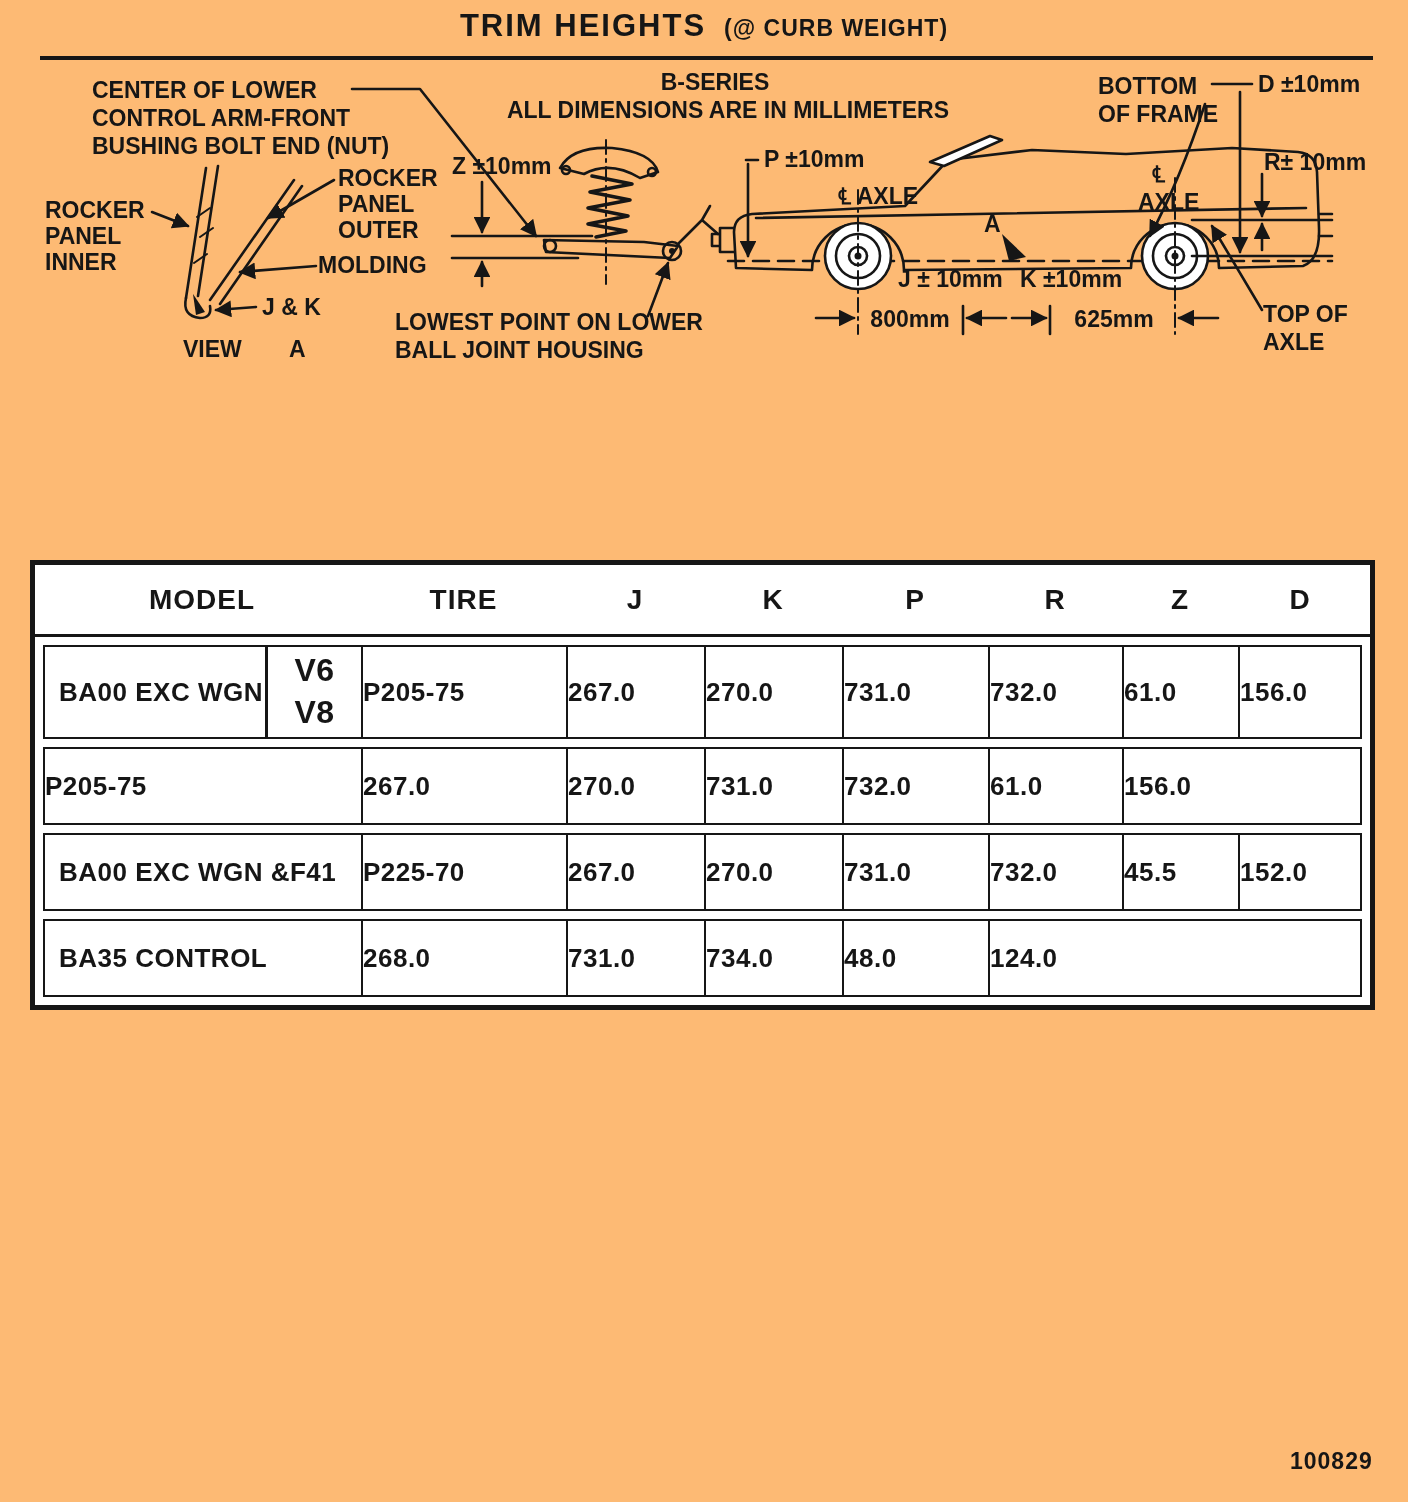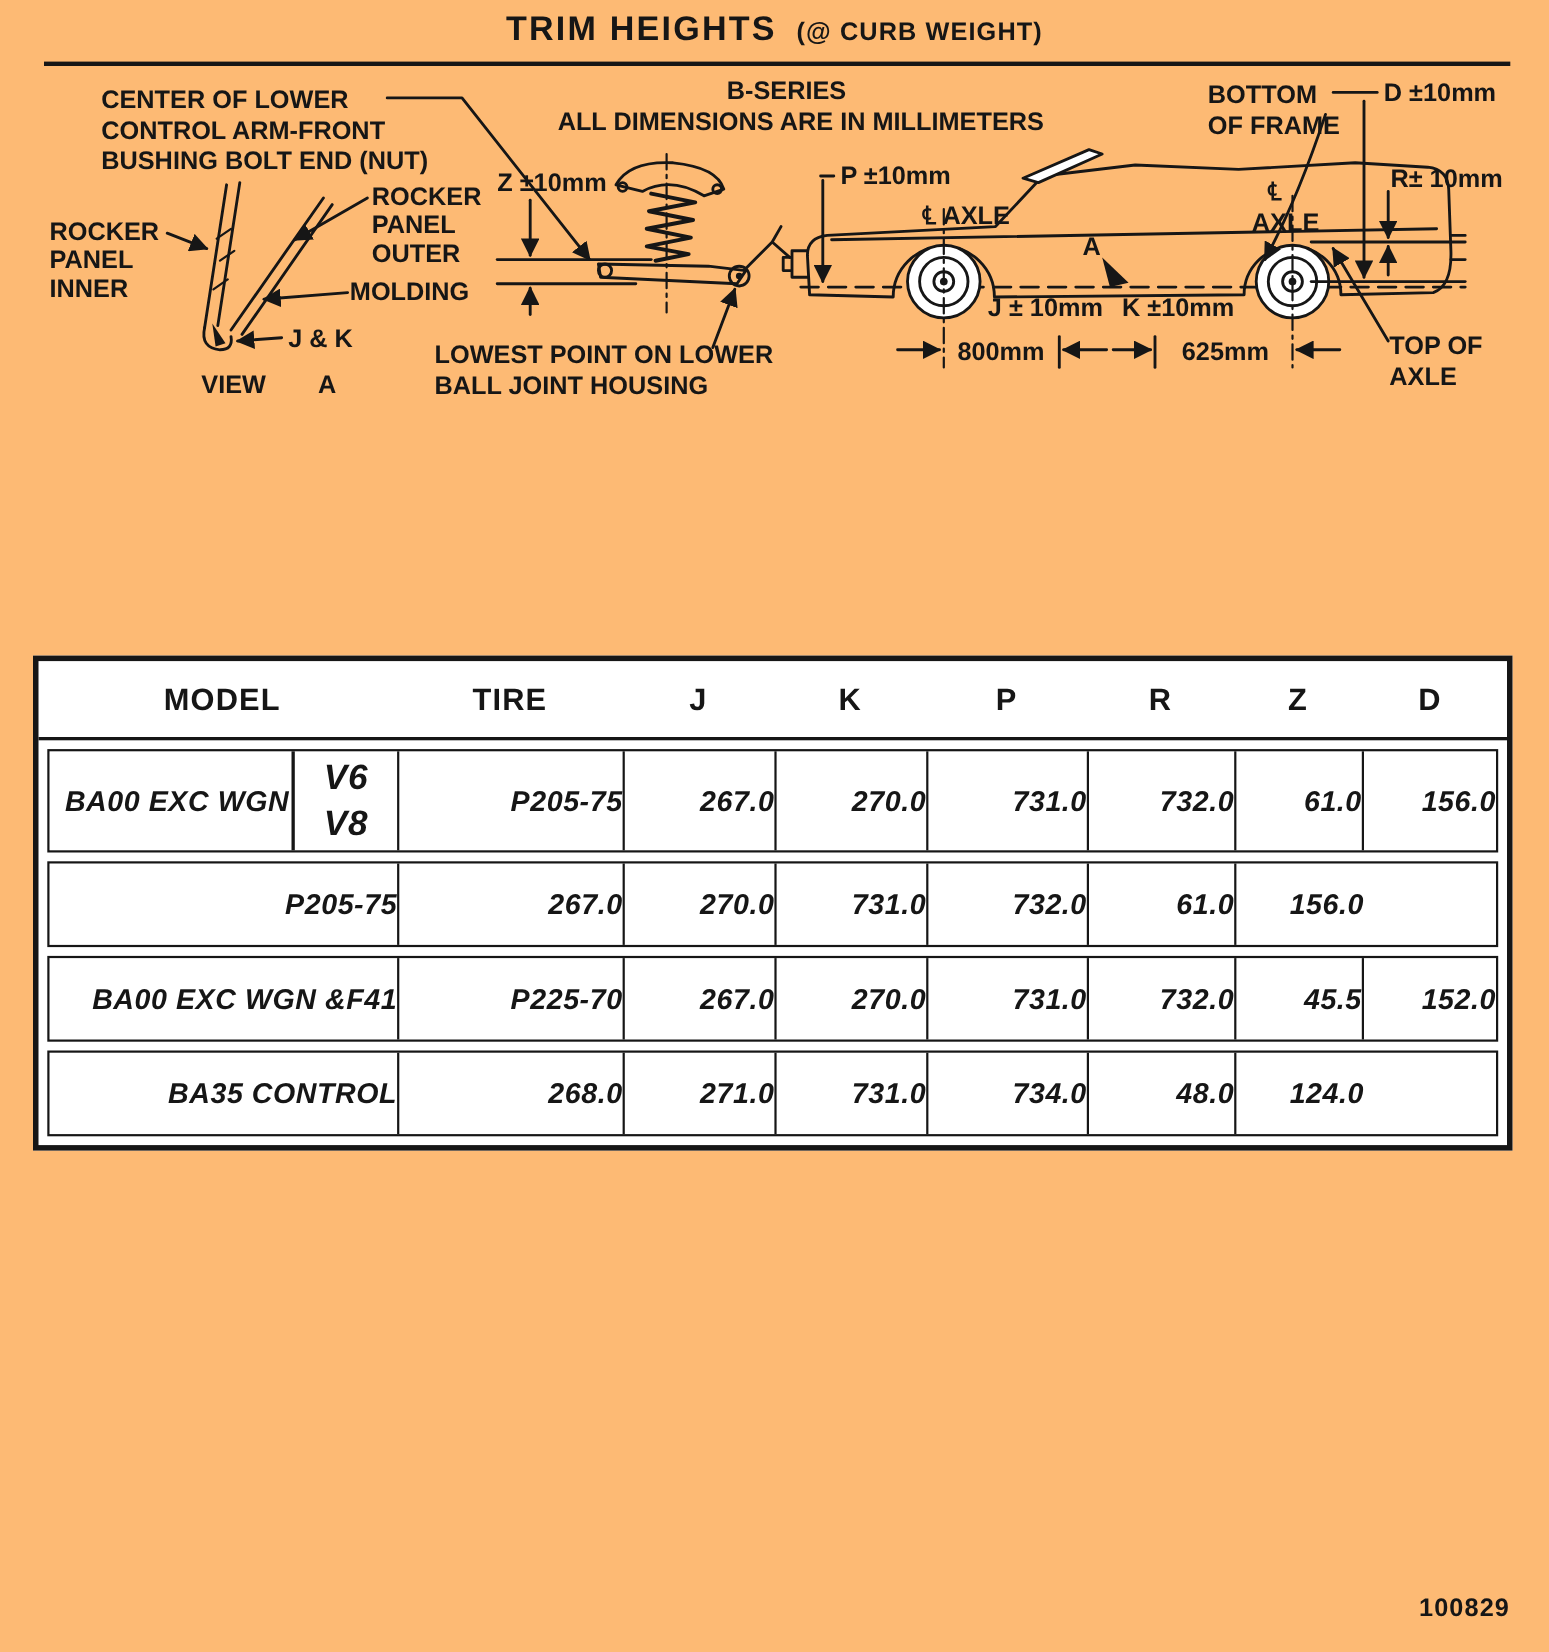--- a/index.html
+++ b/index.html
@@ -14,41 +14,40 @@
     overflow: hidden;
   }
   .title-row { position: absolute; top: 8px; left: 0; width: 100%; text-align: center; white-space: nowrap; }
   .title-main { font-size: 31px; font-weight: 700; letter-spacing: 2px; }
   .title-note { font-size: 23px; font-weight: 700; margin-left: 18px; letter-spacing: 1px; }
   .top-rule { position: absolute; top: 56px; left: 40px; width: 1333px; height: 0; border-top: 4px solid #161616; }
 
   .diagram-svg { position: absolute; top: 60px; left: 0; }
   .diagram-svg text { font-family: "Liberation Sans", sans-serif; font-weight: 700; fill: #161616; font-size: 23px; }
 
-  .trim-table { position: absolute; top: 560px; left: 30px; width: 1345px; border: 5px solid #161616; background: #fff; margin-top: 36px; }
+  .trim-table { position: absolute; top: 560px; left: 30px; width: 1345px; border: 5px solid #161616; background: #fff; }
   .thead {
     display: grid;
     grid-template-columns: 318px 205px 138px 138px 146px 134px 116px 1fr;
     align-items: center; height: 72px;
     border-bottom: 3px solid #161616;
     padding: 0 8px;
   }
   .th { text-align: center; font-size: 28px; font-weight: 700; letter-spacing: 1px; }
   .tbody { padding: 8px; display: flex; flex-direction: column; gap: 8px; }
   .trow {
     display: grid;
     grid-template-columns: 318px 205px 138px 138px 146px 134px 116px 1fr;
     border: 2.5px solid #161616;
   }
   .trow > .td {
     border-right: 2.5px solid #161616;
-    display: flex; align-items: center; justify-content: flex-end;
+    display: flex; align-items: center; justify-content: space-between;
     font-size: 26px; font-weight: 700; min-height: 74px;
     letter-spacing: 0.5px;
-    font-style: italic;
   }
   .trow > .td:last-child { border-right: none; }
   .td-model { justify-content: flex-start; padding-left: 14px; }
   .row-first > .td { min-height: 90px; }
   .engine-box {
     margin-left: auto; align-self: stretch; width: 96px;
     border-left: 3px solid #161616;
     display: flex; flex-direction: column; align-items: center; justify-content: center;
     line-height: 1.3; font-size: 32px;
   }
@@ -247,21 +246,20 @@
         <div class="td">732.0</div>
         <div class="td">45.5</div>
         <div class="td">152.0</div>
       </div>
 
       <div class="trow">
         <div class="td td-model">
           <span>BA35 CONTROL</span>
         </div>
         <div class="td">268.0</div>
-        <div class="td">271.0</div>
         <div class="td">731.0</div>
         <div class="td">734.0</div>
         <div class="td">48.0</div>
         <div class="td">124.0</div>
       </div>
 
     </div>
   </div>
 
   <div class="doc-number">100829</div>

